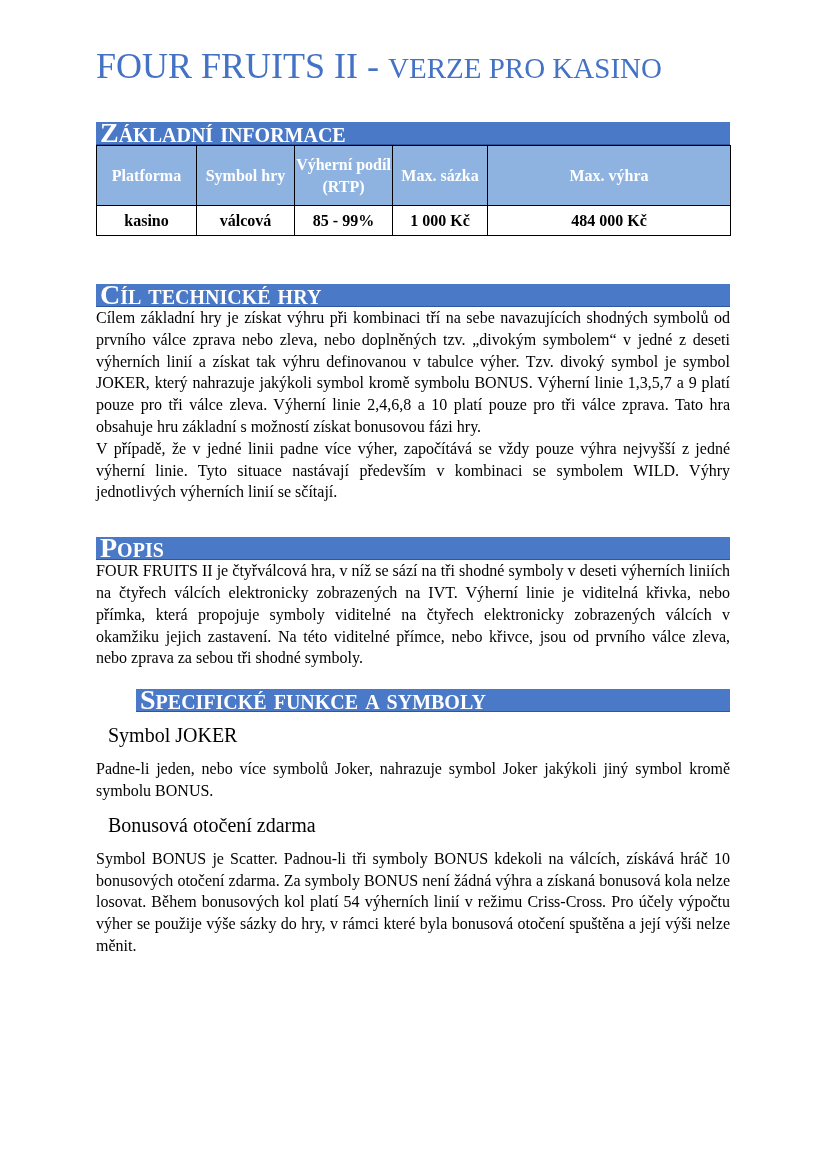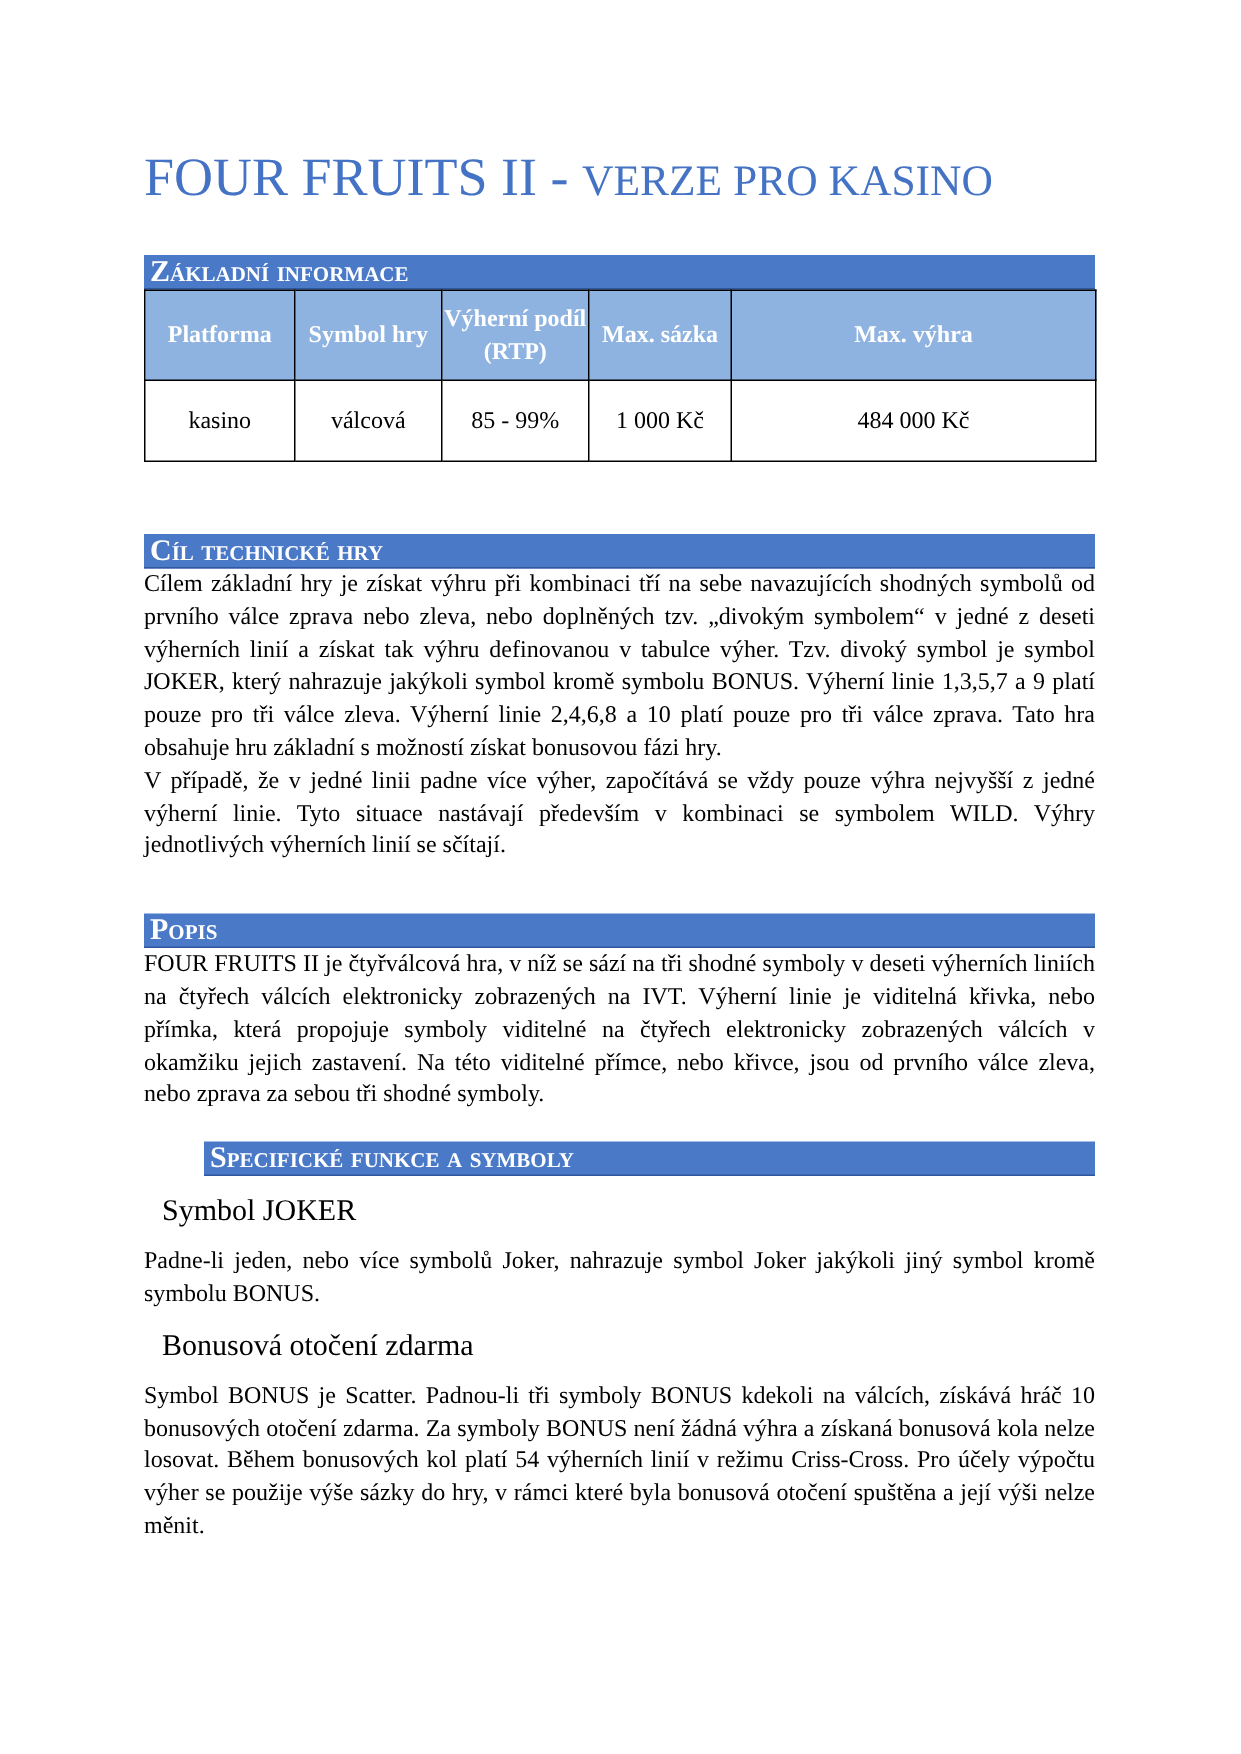--- a/index.html
+++ b/index.html
@@ -19,35 +19,35 @@
     height: 1169px;
     background: var(--page-bg);
     font-family: "Liberation Serif", serif;
     color: var(--body-text);
     overflow: hidden;
   }
   .page { position: relative; width: 827px; height: 1169px; }
   .content { width: 634px; margin-left: 96px; }
 
   .doc-title {
-    padding-top: 97px;
-    line-height: 42px;
+    padding-top: 40px;
+    line-height: 52px;
     color: var(--title-text);
     white-space: nowrap;
   }
   .doc-title .title-main { font-size: 36px; }
   .doc-title .title-sub  { font-size: 29px; }
 
   .band {
     background: var(--accent-band);
     border-bottom: 1px solid var(--band-border);
     color: #ffffff;
     font-weight: bold;
     font-variant: small-caps;
-    font-size: 20px;
+    font-size: 28px;
     line-height: 20px;
     padding: 1px 4px 12px 4px;
     height: 23px;
   }
   .band-basic    { margin-top: 23px; }
   .band-goal     { margin-top: 48px; }
   .band-popis    { margin-top: 34px; }
   .band-specific { margin-top: 20px; margin-left: 40px; }
 
   table.info-table {
@@ -65,22 +65,22 @@
   }
   table.info-table th {
     background: var(--table-header-bg);
     color: var(--table-header-text);
     font-weight: bold;
     height: 60px;
     line-height: 22px;
   }
   table.info-table td {
     background: #ffffff;
-    height: 54px;
-    font-weight: normal;
+    height: 30px;
+    font-weight: bold;
   }
 
   p.body-text {
     margin: 0;
     font-size: 16px;
     line-height: 21.8px;
     text-align: justify;
   }
   .para-top    { margin-top: 13px; }
   .para-top-sm { margin-top: 12px; }

